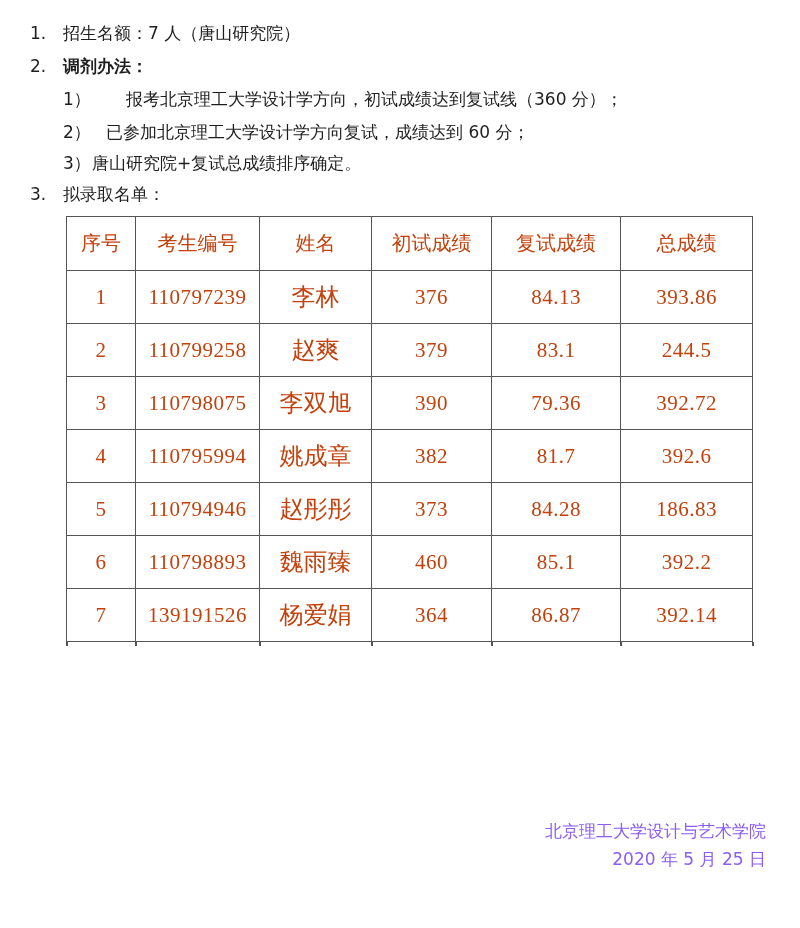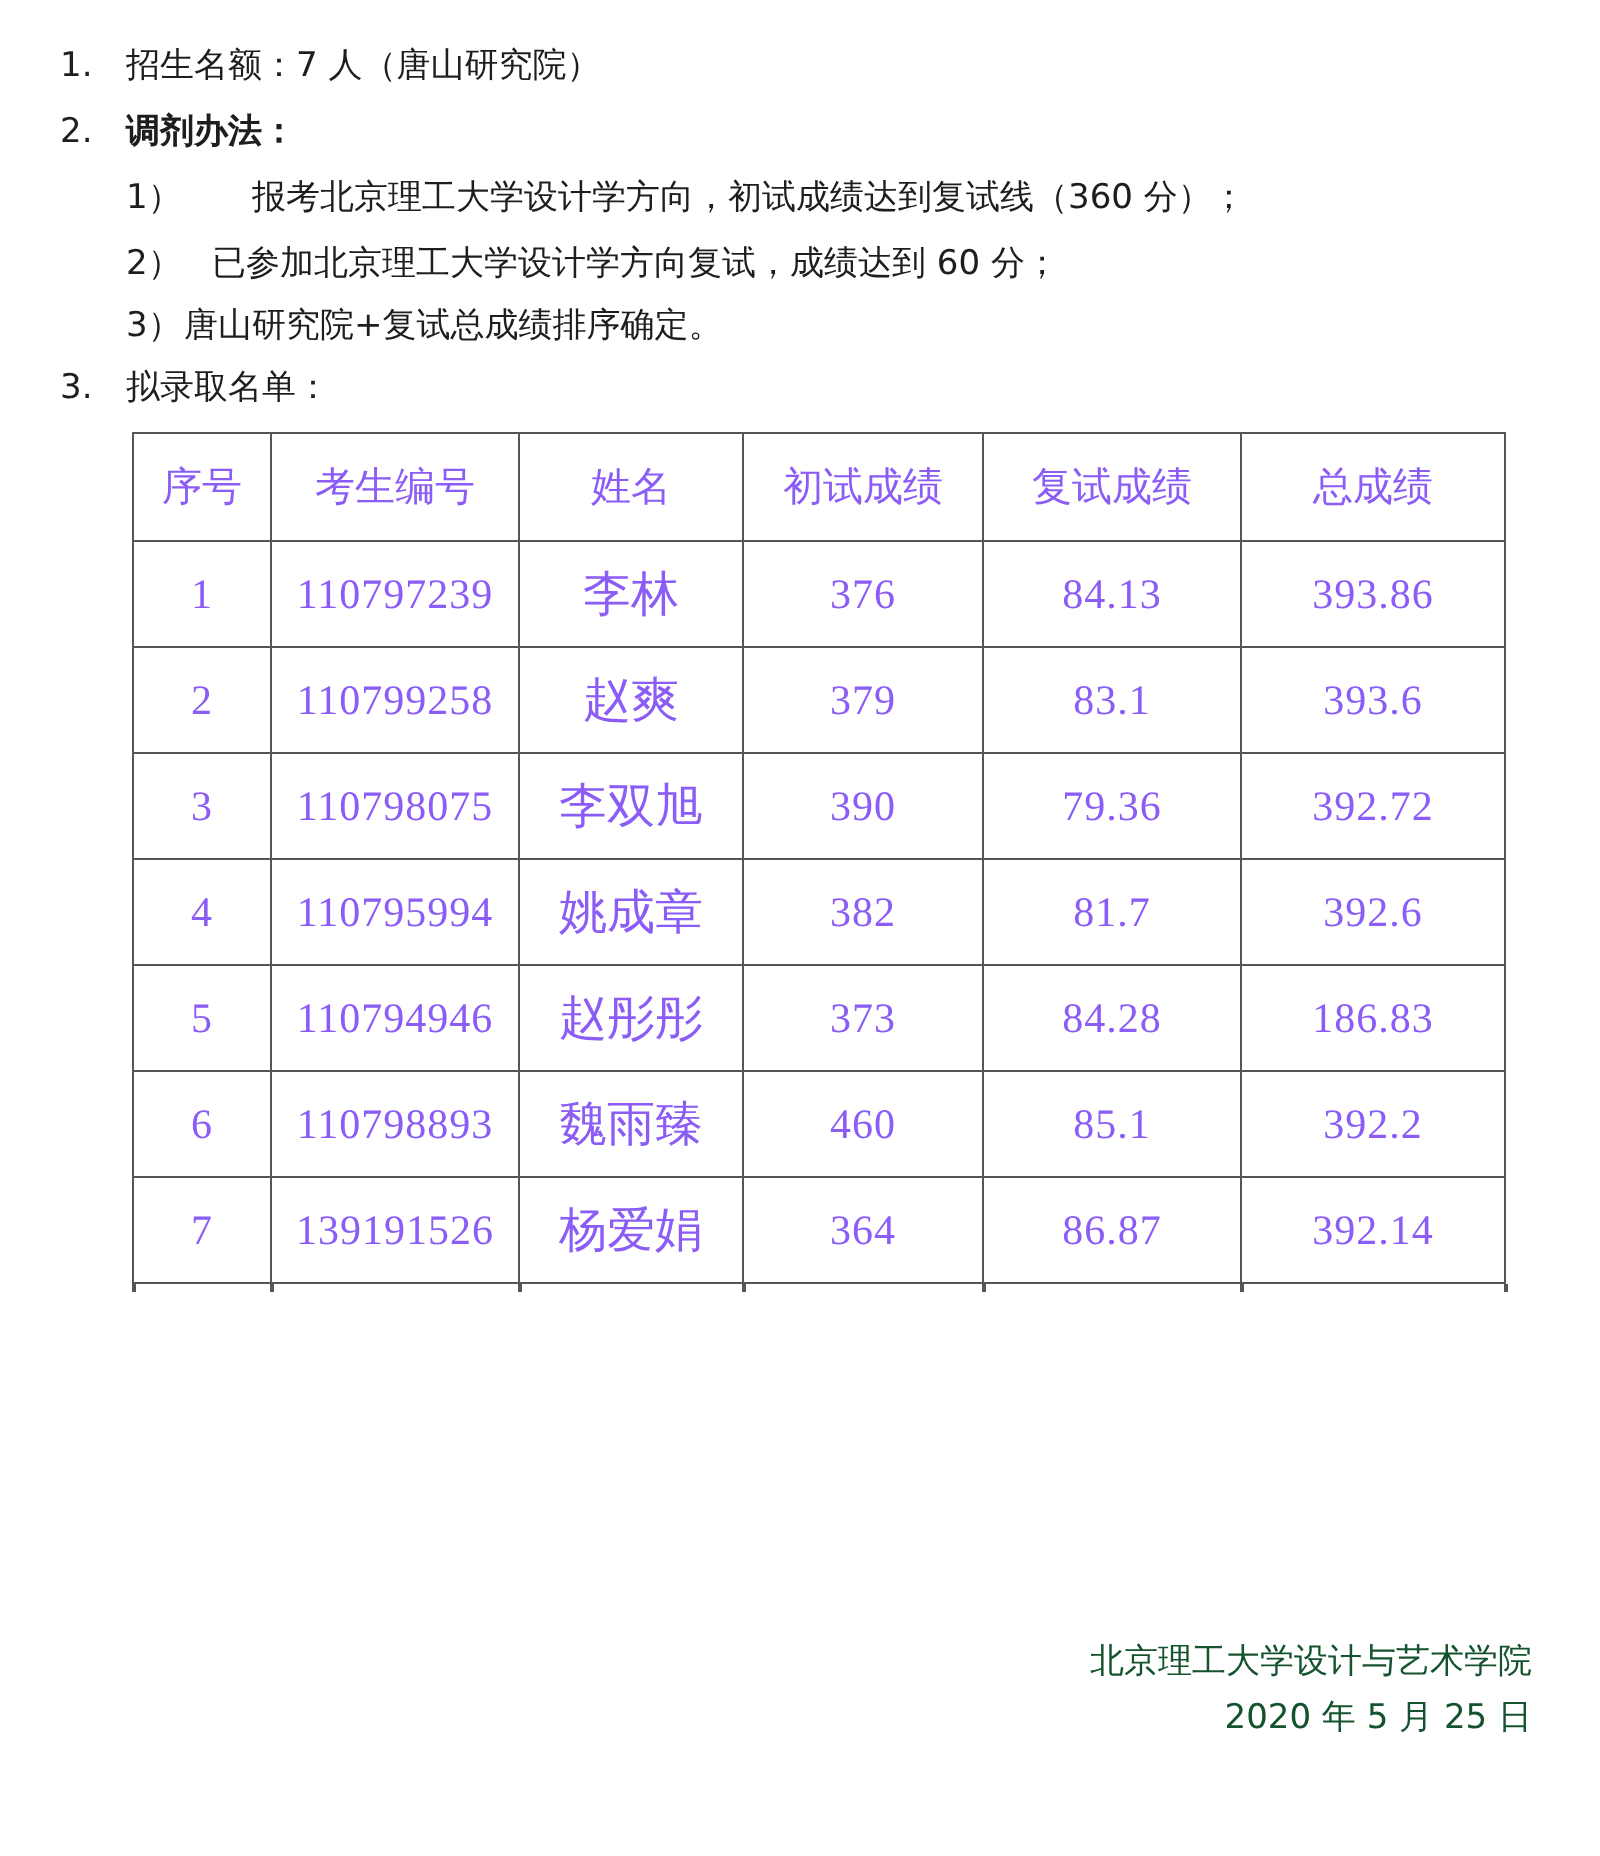--- a/index.html
+++ b/index.html
@@ -6,34 +6,34 @@
     html, body { width: 800px; height: 928px; background: #ffffff; overflow: hidden; }
     body { position: relative; color: #1a1a1a; font-family: "DejaVu Sans", "Liberation Sans", sans-serif; }
 
     .line { position: absolute; font-size: 17px; line-height: 22px; white-space: nowrap; color: #1e1e1e; }
 
     
     .tbl {
       position: absolute; left: 66px; top: 216px;
       border-collapse: collapse; table-layout: fixed;
       font-family: "DejaVu Serif", "Liberation Serif", serif;
-      color: #8b5cf6;
+      color: #c2410c;
     }
     .tbl td, .tbl th {
       border: 1.5px solid #555555;
       text-align: center; vertical-align: middle;
       font-weight: normal; height: 53px; padding: 0;
     }
     .tbl th { font-size: 20px; height: 54px; }
     .tbl td { font-size: 20px; }
     .tbl td.mono { font-family: "Liberation Serif", "DejaVu Serif", serif; font-size: 21px; letter-spacing: 0.5px; }
     .tbl td.cn { font-size: 24px; }
     .stub { position: absolute; top: 642px; height: 4px; width: 1.5px; background: #555; }
 
-    .footer { position: absolute; right: 34px; text-align: left; font-size: 17px; line-height: 22px; color: #14532d; white-space: nowrap; }
+    .footer { position: absolute; right: 34px; text-align: left; font-size: 17px; line-height: 22px; color: #8b5cf6; white-space: nowrap; }
   </style>
 </head>
 <body>
 
 <div class="line" style="top:22px; left:30px;">
   <span>1.</span>
   <span style="position:absolute; left:33px;">招生名额：7 人（唐山研究院）</span>
 </div>
 <div class="line" style="top:55px; left:30px;">
   <span>2.</span>
@@ -85,21 +85,21 @@
       <td class="mono">376</td>
       <td class="mono">84.13</td>
       <td class="mono">393.86</td>
     </tr>
     <tr>
       <td class="mono">2</td>
       <td class="mono">110799258</td>
       <td class="cn">赵爽</td>
       <td class="mono">379</td>
       <td class="mono">83.1</td>
-      <td class="mono">393.6</td>
+      <td class="mono">244.5</td>
     </tr>
     <tr>
       <td class="mono">3</td>
       <td class="mono">110798075</td>
       <td class="cn">李双旭</td>
       <td class="mono">390</td>
       <td class="mono">79.36</td>
       <td class="mono">392.72</td>
     </tr>
     <tr>

